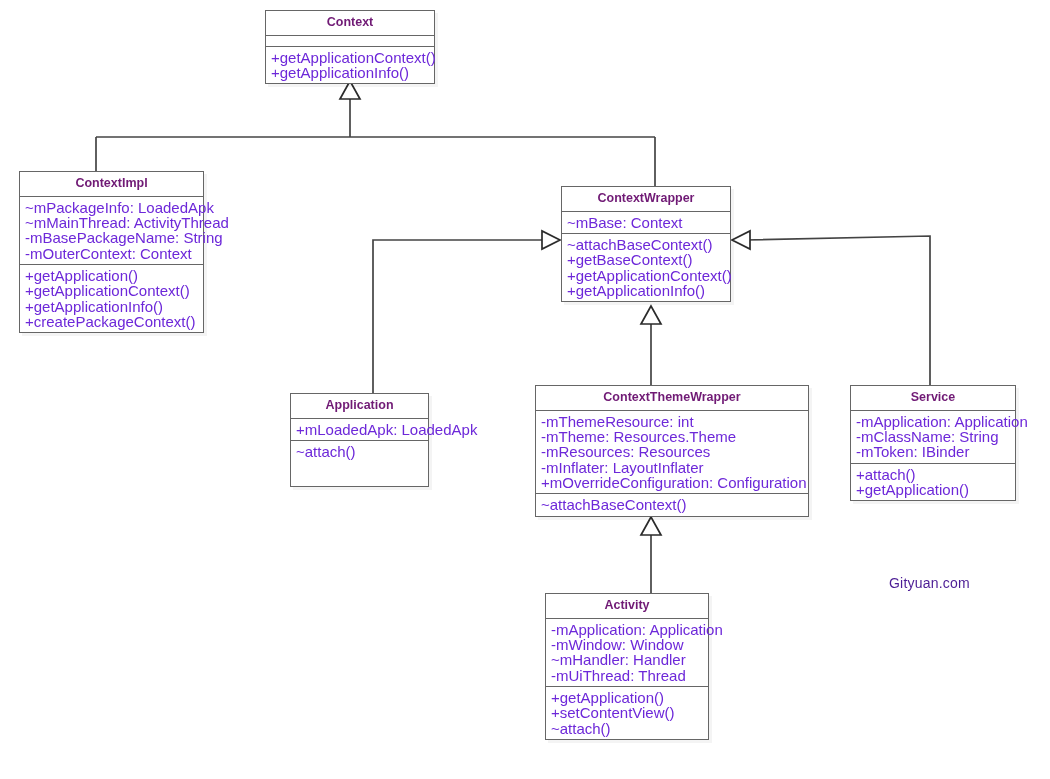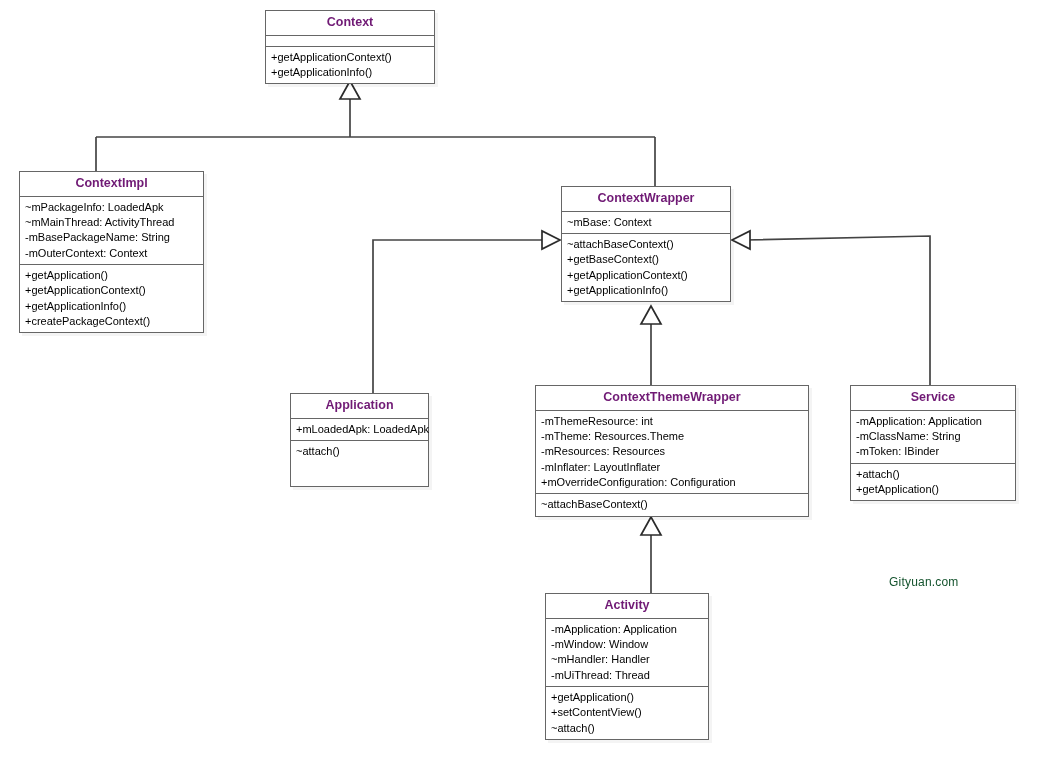--- a/index.html
+++ b/index.html
@@ -51,29 +51,29 @@
     background: #ffffff;
   }
   .uml-compartment.last {
     border-bottom: none;
   }
   .uml-compartment.empty-strip {
     height: 10px;
     padding: 0;
   }
   .uml-row {
-    font-size: 11px;
-    color: #000000;
+    font-size: 15px;
+    color: #6d28d9;
     line-height: 15.3px;
     white-space: nowrap;
   }
   .watermark {
     position: absolute;
-    font-size: 12px;
-    color: #14532d;
+    font-size: 14px;
+    color: #4c1d95;
     letter-spacing: 0.2px;
     z-index: 1;
   }
 </style>
 </head>
 <body>
 
 <div id="canvas">
 
   <svg class="edges" viewBox="0 0 1050 779" width="1050" height="779">

